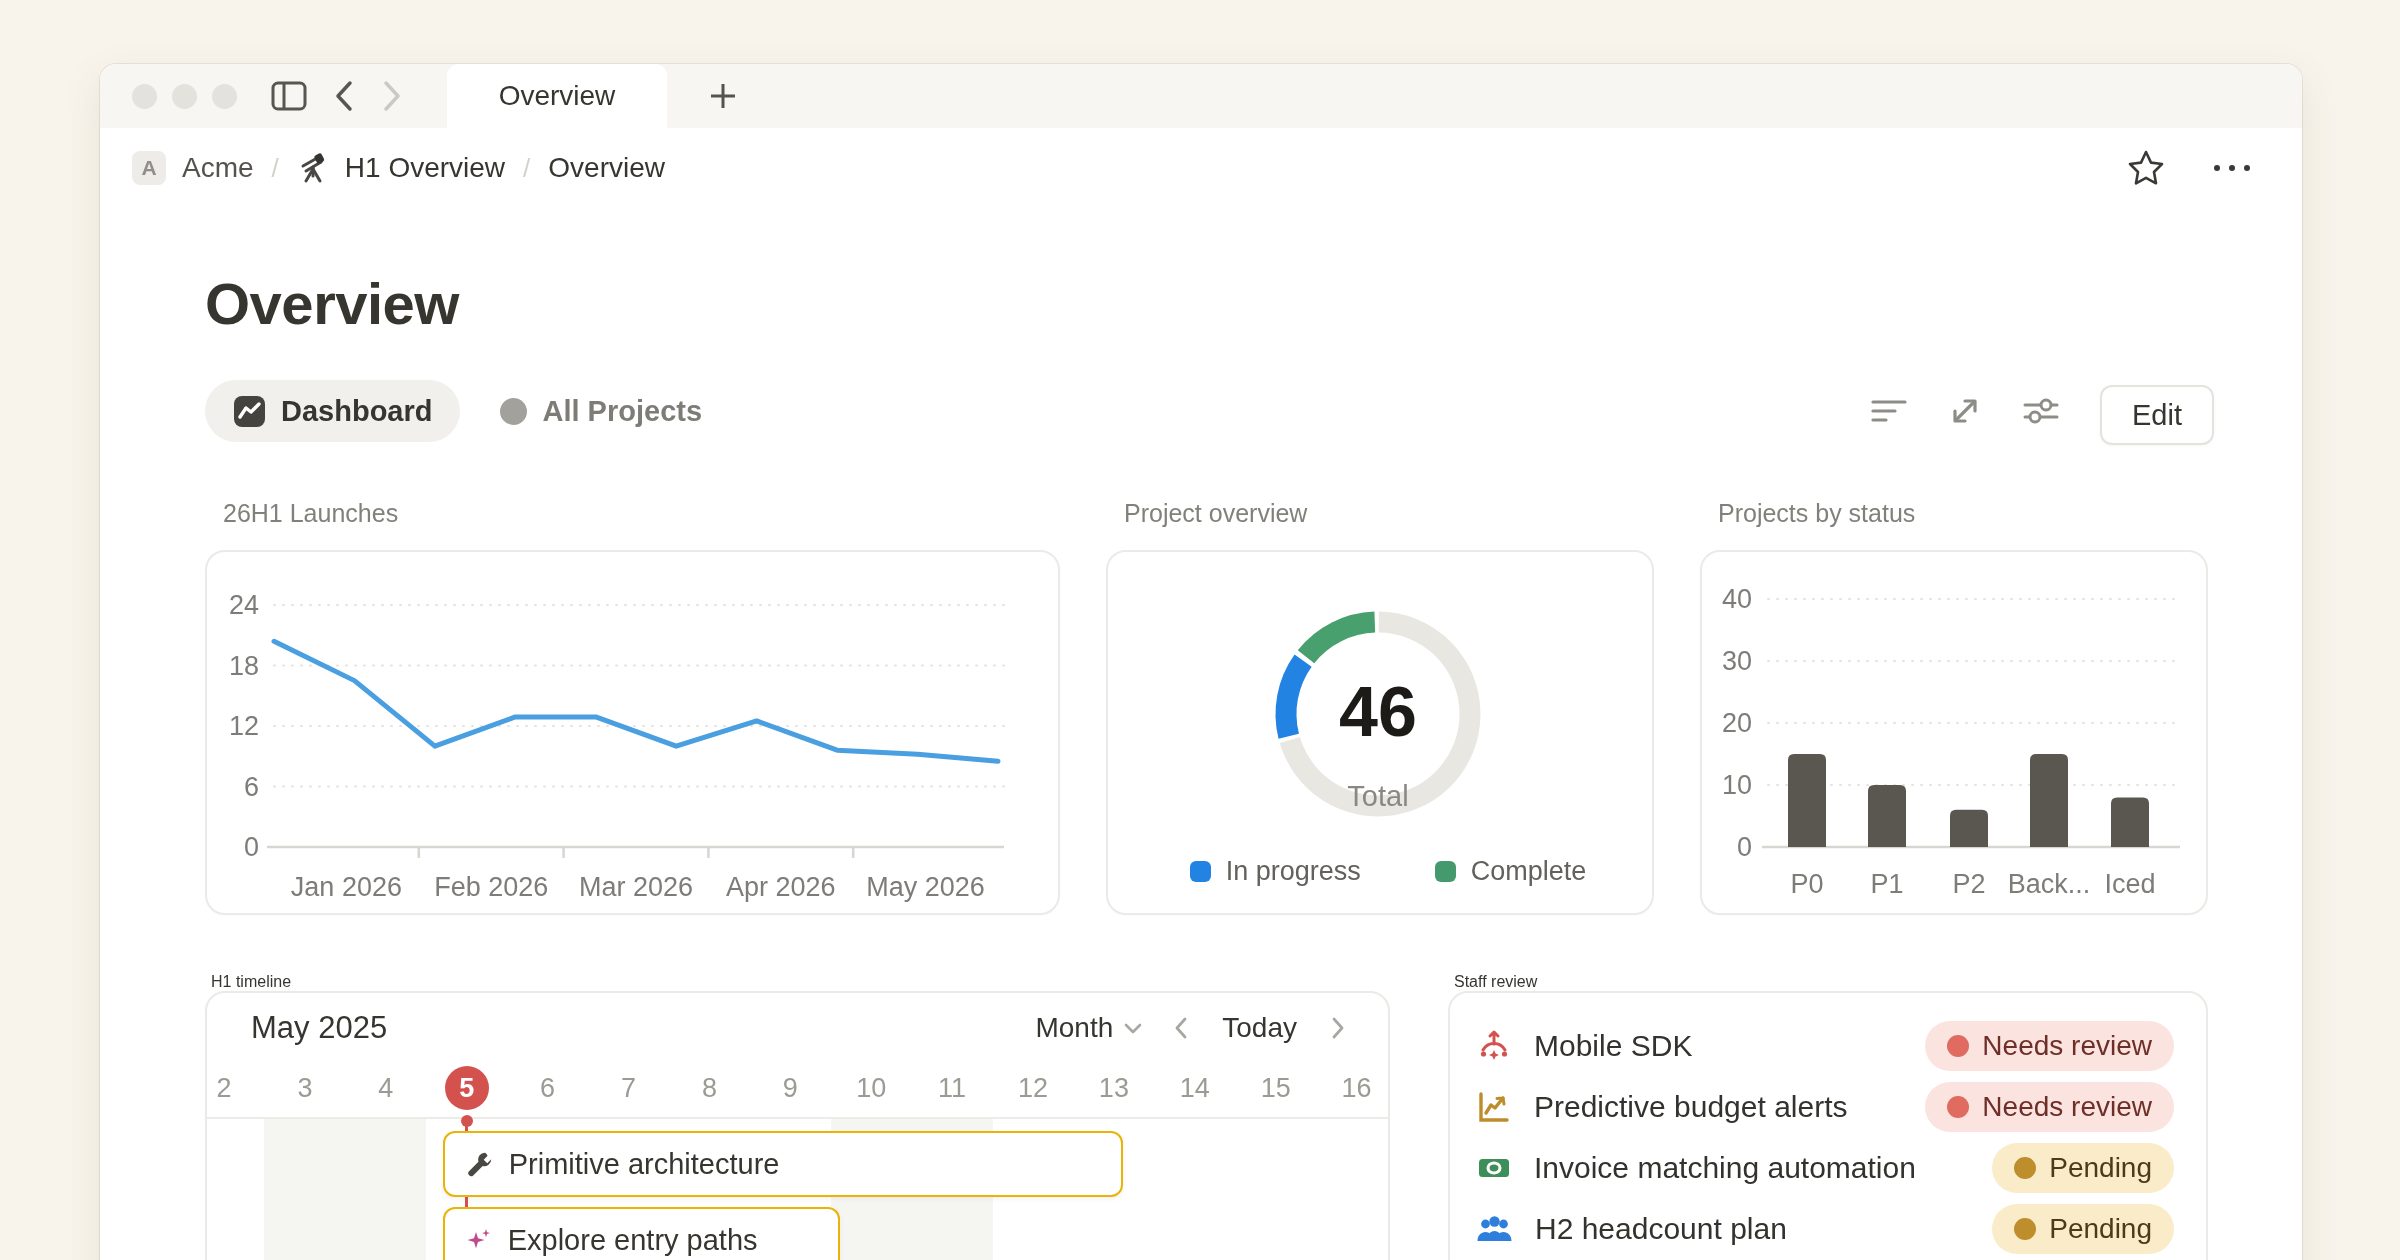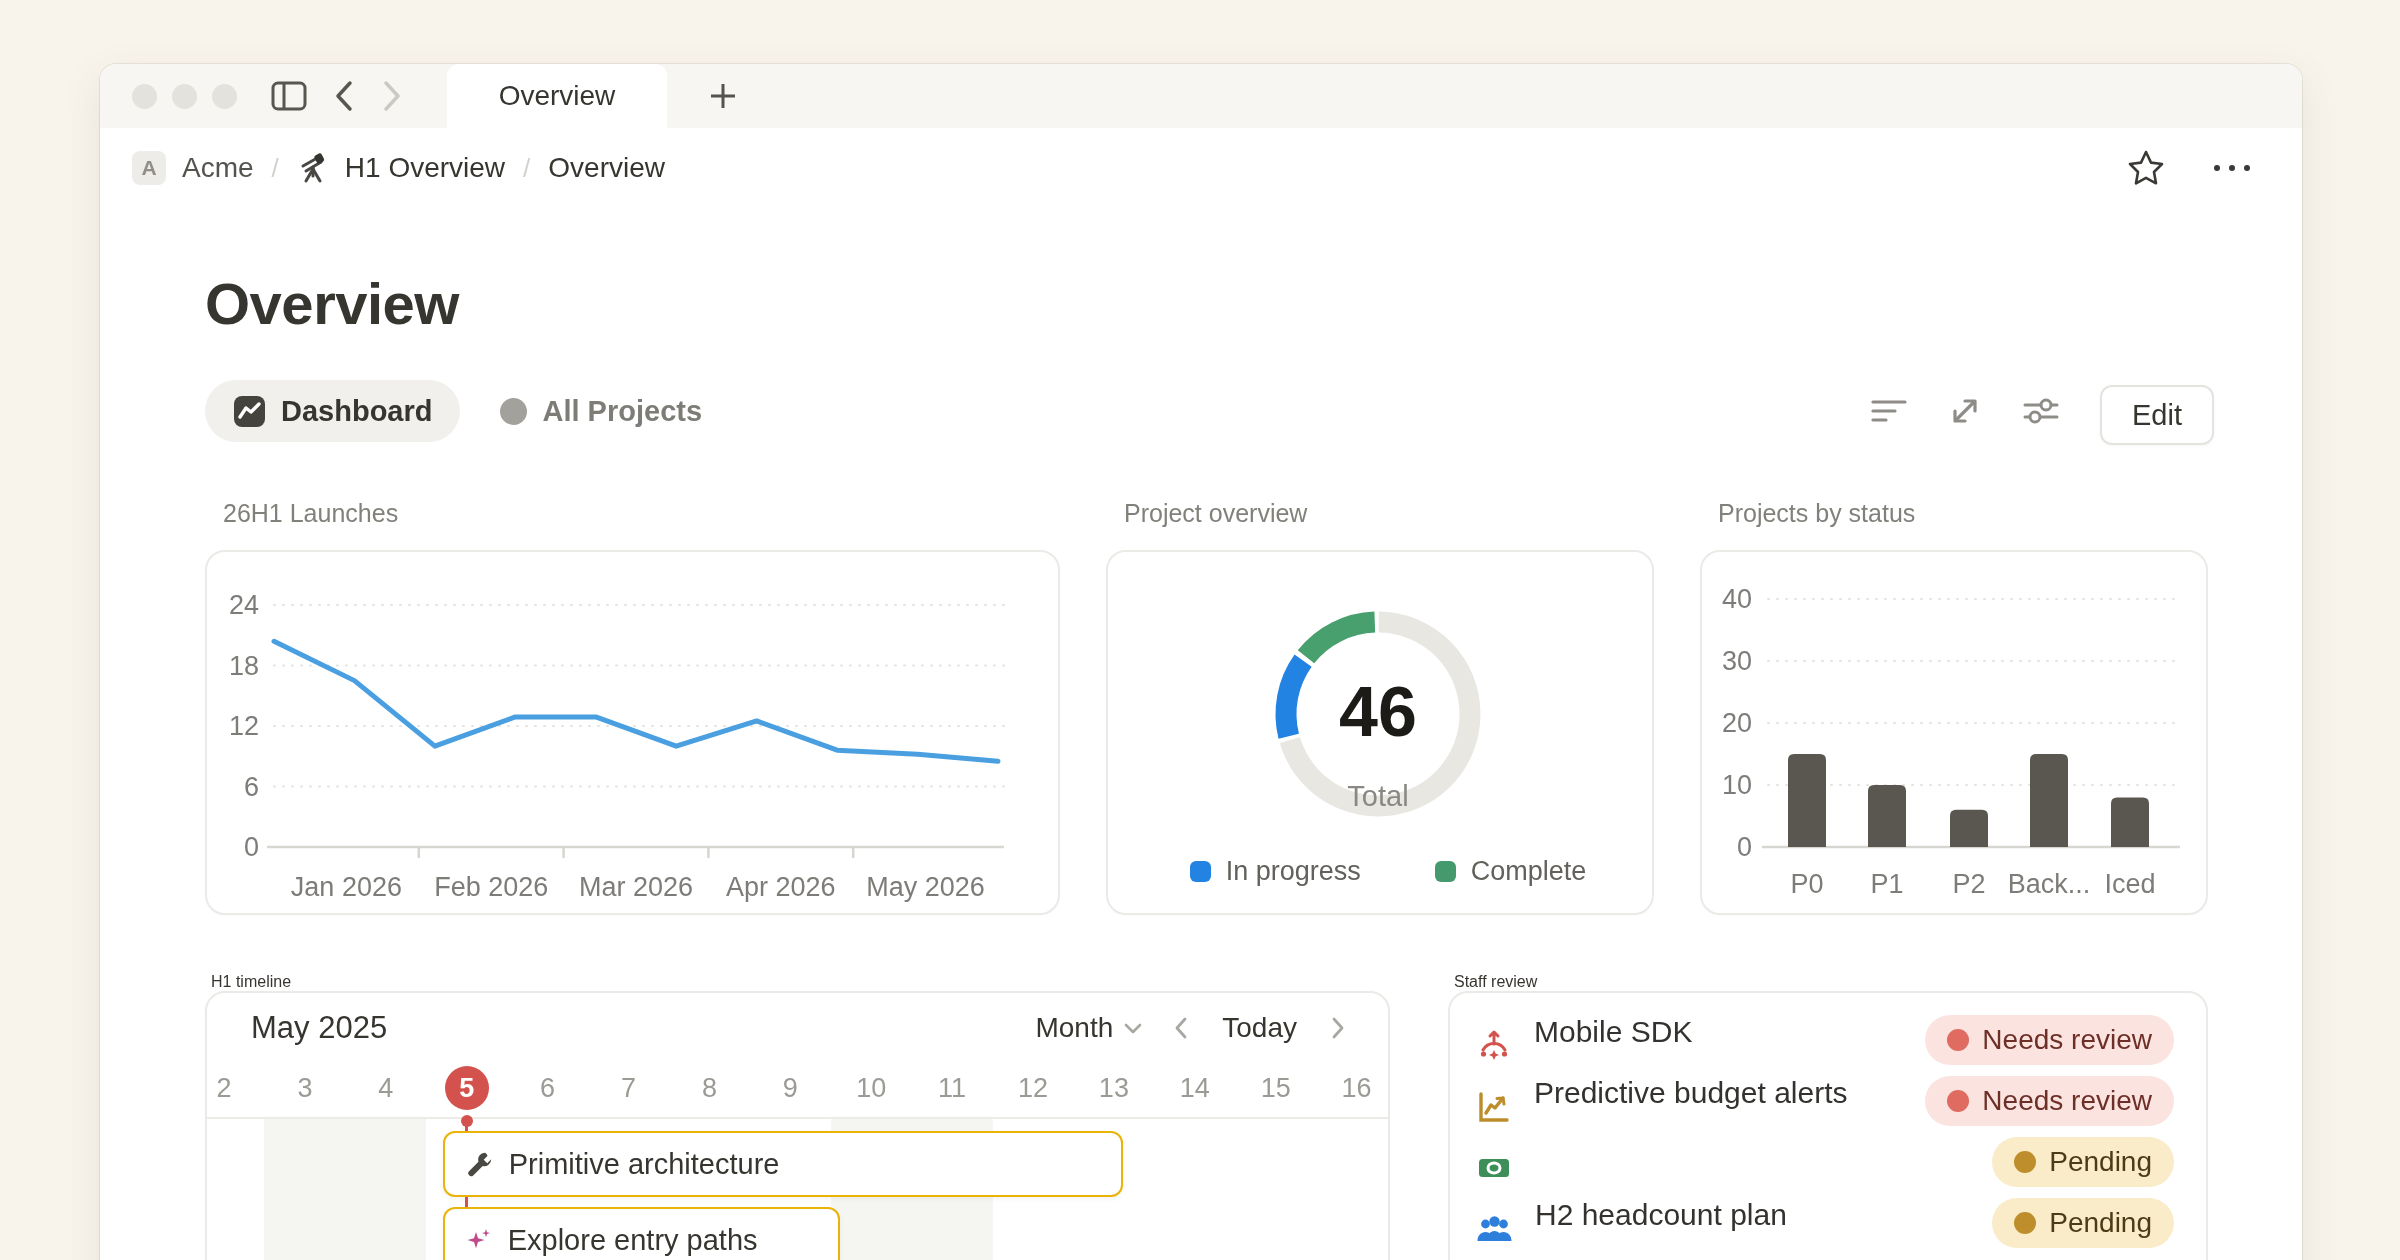--- a/index.html
+++ b/index.html
@@ -97,21 +97,21 @@
   .today-line { position:absolute; width:3px; background:#D4524E; top:0; bottom:-2px; }
   .today-dot { position:absolute; width:12px; height:12px; border-radius:50%; background:#D4524E; }
   .task-bar {
     position:absolute; height:66px; background:#fff; border:2px solid #eab308; border-radius:12px;
     box-shadow:0 2px 5px rgba(0,0,0,0.05);
     display:flex; align-items:center; gap:16px; padding:0 20px;
     font-size:29px; color:#37352F; white-space:nowrap; overflow:hidden;
   }
   
   .staff-list { padding:22px 32px 0 26px; }
-  .staff-row { height:61px; display:flex; gap:22px; }
+  .staff-row { height:61px; display:flex; align-items:center; gap:22px; }
   .staff-title { font-size:30px; color:#34322E; }
   .badge {
     margin-left:auto; height:50px; border-radius:25px; padding:0 22px;
     display:flex; align-items:center; gap:13px; font-size:28px; font-weight:500;
   }
   .badge .bdot { width:22px; height:22px; border-radius:50%; }
   .badge.red { background:#FBE3DF; color:#6E2F28; }
   .badge.red .bdot { background:#DF6B61; }
   .badge.yellow { background:#FAECC8; color:#4D3B17; }
   .badge.yellow .bdot { background:#BE8E2C; }
@@ -428,20 +428,21 @@
                   <span>Needs review</span>
                 </span>
               </div>
               <div class="staff-row">
                 <span class="icon">
                   <svg width="36" height="36" viewBox="0 0 36 36">
                     <rect x="3" y="9" width="30" height="18" rx="3.5" fill="#3E8E59"></rect>
                     <ellipse cx="18" cy="18" rx="6" ry="5" fill="none" stroke="#fff" stroke-width="3"></ellipse>
                   </svg>
                 </span>
+                <span class="staff-title">Invoice matching automation</span>
                 <span class="badge yellow">
                   <span class="bdot"></span>
                   <span>Pending</span>
                 </span>
               </div>
               <div class="staff-row">
                 <span class="icon">
                   <svg width="37" height="34" viewBox="0 0 37 34">
                     <circle cx="9.5" cy="12" r="4.4" fill="#2D7FDB"></circle>
                     <circle cx="27.5" cy="12" r="4.4" fill="#2D7FDB"></circle>

